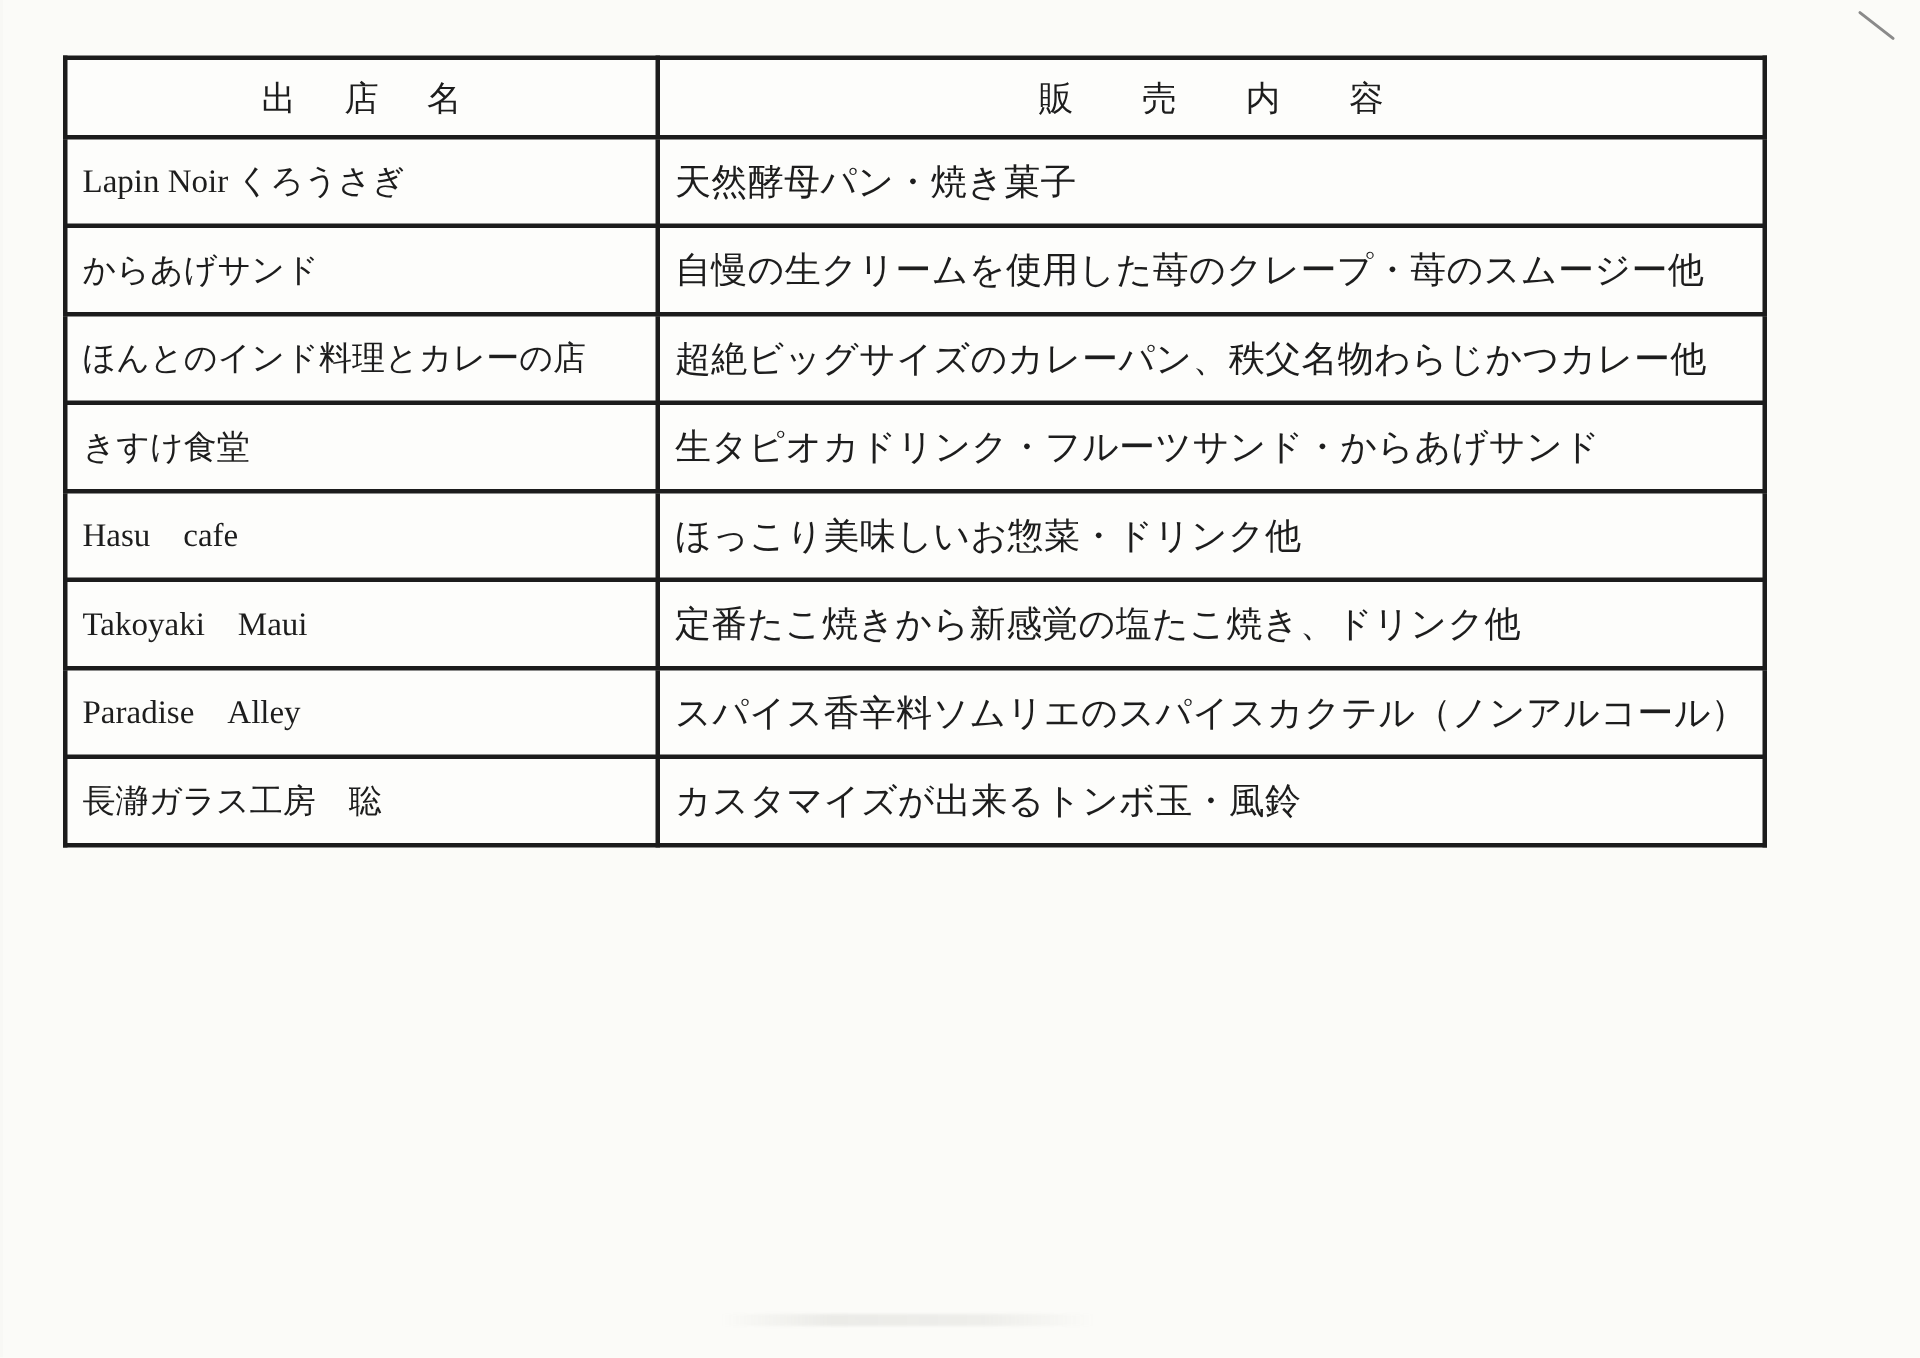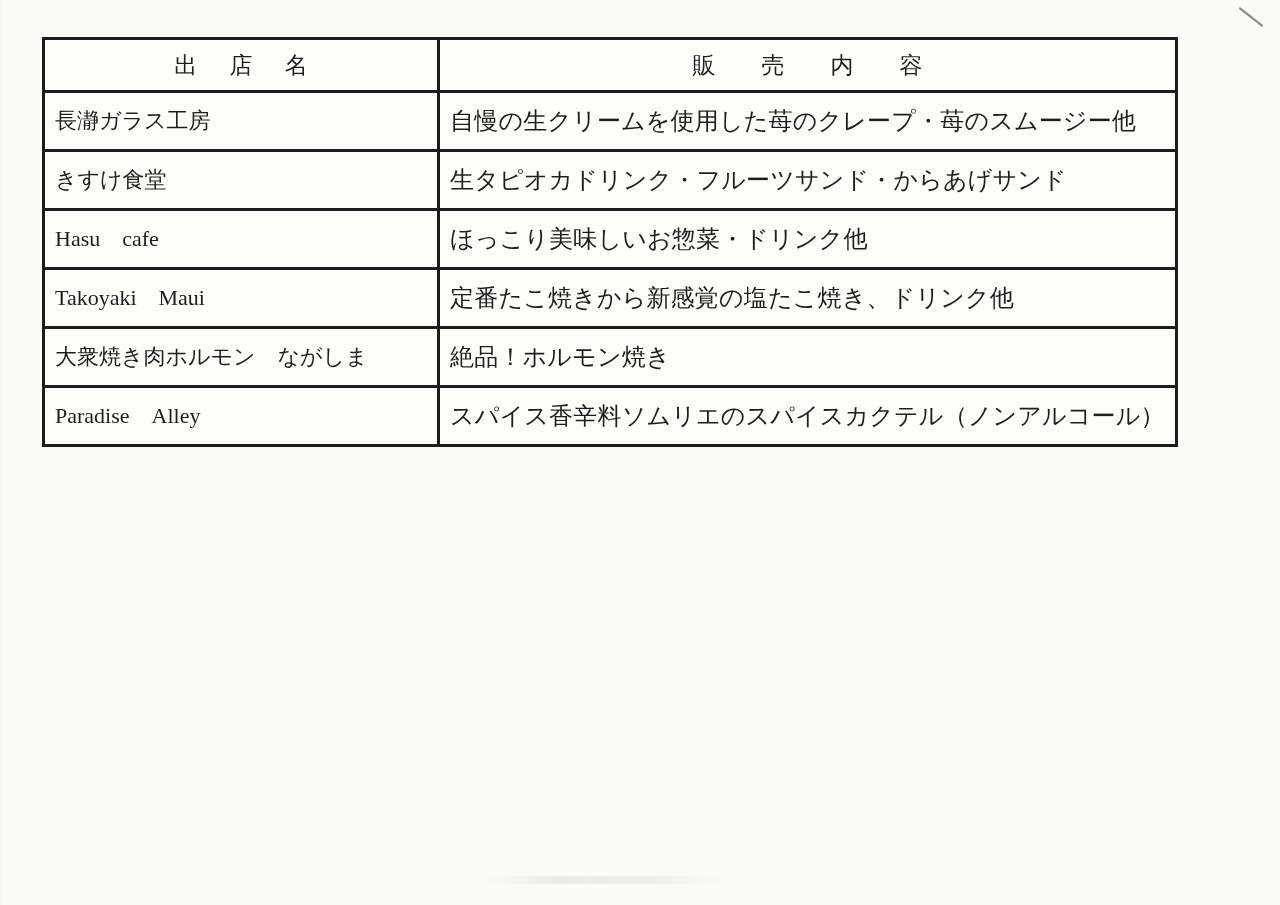--- a/index.html
+++ b/index.html
@@ -83,41 +83,49 @@
         <col class="c2">
       </colgroup>
     <thead>
       <tr>
         <th class="th-shop">出店名</th>
         <th class="th-items">販売内容</th>
       </tr>
     </thead>
     <tbody>
       <tr>
-        <td class="shop">長瀞ガラス工房</td>
+        <td class="shop">Lapin Noir くろうさぎ</td>
+        <td class="items">天然酵母パン・焼き菓子</td>
+      </tr>
+      <tr>
+        <td class="shop">からあげサンド</td>
         <td class="items">自慢の生クリームを使用した苺のクレープ・苺のスムージー他</td>
+      </tr>
+      <tr>
+        <td class="shop">ほんとのインド料理とカレーの店</td>
+        <td class="items">超絶ビッグサイズのカレーパン、秩父名物わらじかつカレー他</td>
       </tr>
       <tr>
         <td class="shop">きすけ食堂</td>
         <td class="items">生タピオカドリンク・フルーツサンド・からあげサンド</td>
       </tr>
       <tr>
         <td class="shop">Hasu　cafe</td>
         <td class="items">ほっこり美味しいお惣菜・ドリンク他</td>
       </tr>
       <tr>
         <td class="shop">Takoyaki　Maui</td>
         <td class="items">定番たこ焼きから新感覚の塩たこ焼き、ドリンク他</td>
       </tr>
       <tr>
-        <td class="shop">大衆焼き肉ホルモン　ながしま</td>
-        <td class="items">絶品！ホルモン焼き</td>
+        <td class="shop">Paradise　Alley</td>
+        <td class="items">スパイス香辛料ソムリエのスパイスカクテル（ノンアルコール）</td>
       </tr>
       <tr>
-        <td class="shop">Paradise　Alley</td>
-        <td class="items">スパイス香辛料ソムリエのスパイスカクテル（ノンアルコール）</td>
+        <td class="shop">長瀞ガラス工房　聡</td>
+        <td class="items">カスタマイズが出来るトンボ玉・風鈴</td>
       </tr>
     </tbody>
   </table>
 
   <div class="scan-mark"></div>
   <div class="scan-smudge"></div>
 </div>
 
 </body></html>

